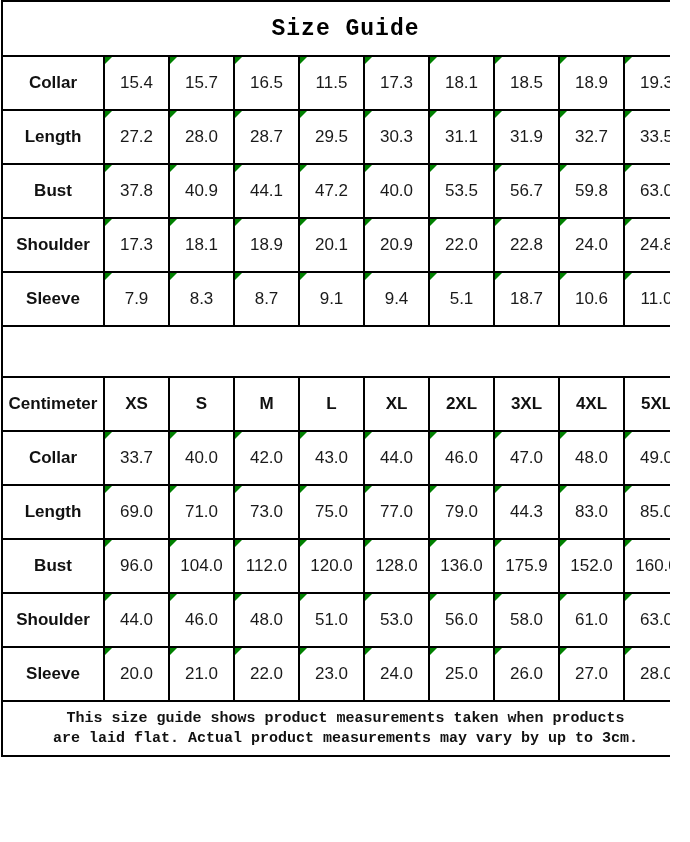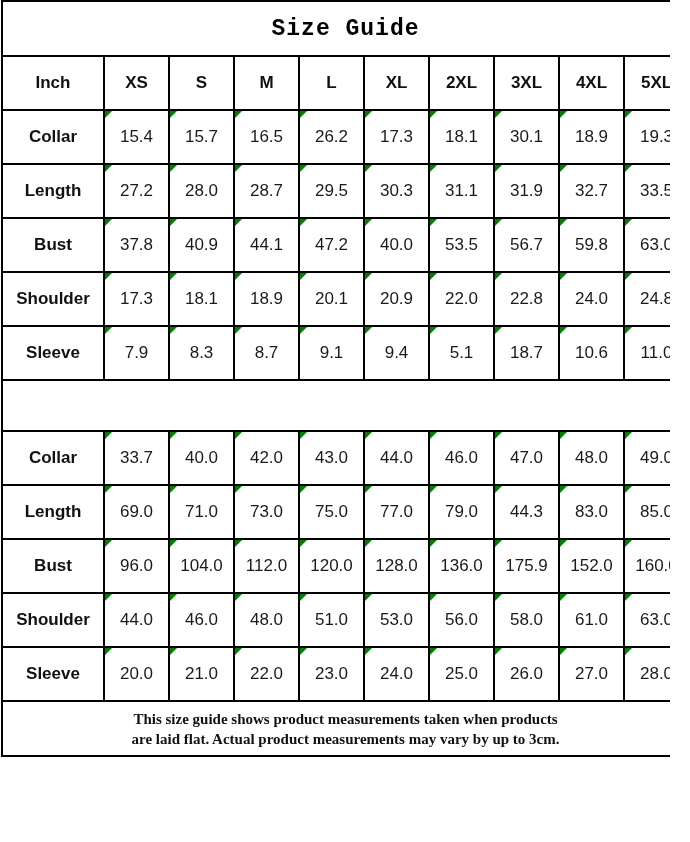--- a/index.html
+++ b/index.html
@@ -52,21 +52,21 @@
   }
   tr.data-row td { height: 52px; }
   tr.data-row td.row-label {
     font-weight: bold;
     color: #111111;
     margin-top: 34px;
   }
   tr.gap-row td { height: 49px; }
   tr.footer-row td {
     height: 53px;
-    font-family: Liberation Serif, serif;
+    font-family: Liberation Mono, monospace;
     font-size: 15px;
     line-height: 20px;
     font-weight: bold;
     color: #111111;
   }
   .corner-marker {
     position: absolute;
     top: 0;
     left: 0;
     width: 0;
@@ -92,41 +92,29 @@
         <col class="c-size">
         <col class="c-size">
     </colgroup>
     <tbody>
       <tr class="title-row">
         <td colspan="10">Size Guide</td>
       </tr>
 
       </tbody>
       <tbody>
-        <tr class="header-row">
-          <td class="row-label">Inch</td>
-          <td>XS</td>
-          <td>S</td>
-          <td>M</td>
-          <td>L</td>
-          <td>XL</td>
-          <td>2XL</td>
-          <td>3XL</td>
-          <td>4XL</td>
-          <td>5XL</td>
-        </tr>
         <tr class="data-row">
           <td class="row-label">Collar</td>
           <td><span class="corner-marker"></span><span>15.4</span></td>
           <td><span class="corner-marker"></span><span>15.7</span></td>
           <td><span class="corner-marker"></span><span>16.5</span></td>
-          <td><span class="corner-marker"></span><span>26.2</span></td>
+          <td><span class="corner-marker"></span><span>11.5</span></td>
           <td><span class="corner-marker"></span><span>17.3</span></td>
           <td><span class="corner-marker"></span><span>18.1</span></td>
-          <td><span class="corner-marker"></span><span>30.1</span></td>
+          <td><span class="corner-marker"></span><span>18.5</span></td>
           <td><span class="corner-marker"></span><span>18.9</span></td>
           <td><span class="corner-marker"></span><span>19.3</span></td>
         </tr>
         <tr class="data-row">
           <td class="row-label">Length</td>
           <td><span class="corner-marker"></span><span>27.2</span></td>
           <td><span class="corner-marker"></span><span>28.0</span></td>
           <td><span class="corner-marker"></span><span>28.7</span></td>
           <td><span class="corner-marker"></span><span>29.5</span></td>
           <td><span class="corner-marker"></span><span>30.3</span></td>
@@ -173,20 +161,32 @@
         </tr>
       </tbody>
 
       <tbody>
         <tr class="gap-row">
         <td colspan="10"></td>
       </tr>
 
       </tbody>
       <tbody>
+        <tr class="header-row">
+          <td class="row-label">Centimeter</td>
+          <td>XS</td>
+          <td>S</td>
+          <td>M</td>
+          <td>L</td>
+          <td>XL</td>
+          <td>2XL</td>
+          <td>3XL</td>
+          <td>4XL</td>
+          <td>5XL</td>
+        </tr>
         <tr class="data-row">
           <td class="row-label">Collar</td>
           <td><span class="corner-marker"></span><span>33.7</span></td>
           <td><span class="corner-marker"></span><span>40.0</span></td>
           <td><span class="corner-marker"></span><span>42.0</span></td>
           <td><span class="corner-marker"></span><span>43.0</span></td>
           <td><span class="corner-marker"></span><span>44.0</span></td>
           <td><span class="corner-marker"></span><span>46.0</span></td>
           <td><span class="corner-marker"></span><span>47.0</span></td>
           <td><span class="corner-marker"></span><span>48.0</span></td>

